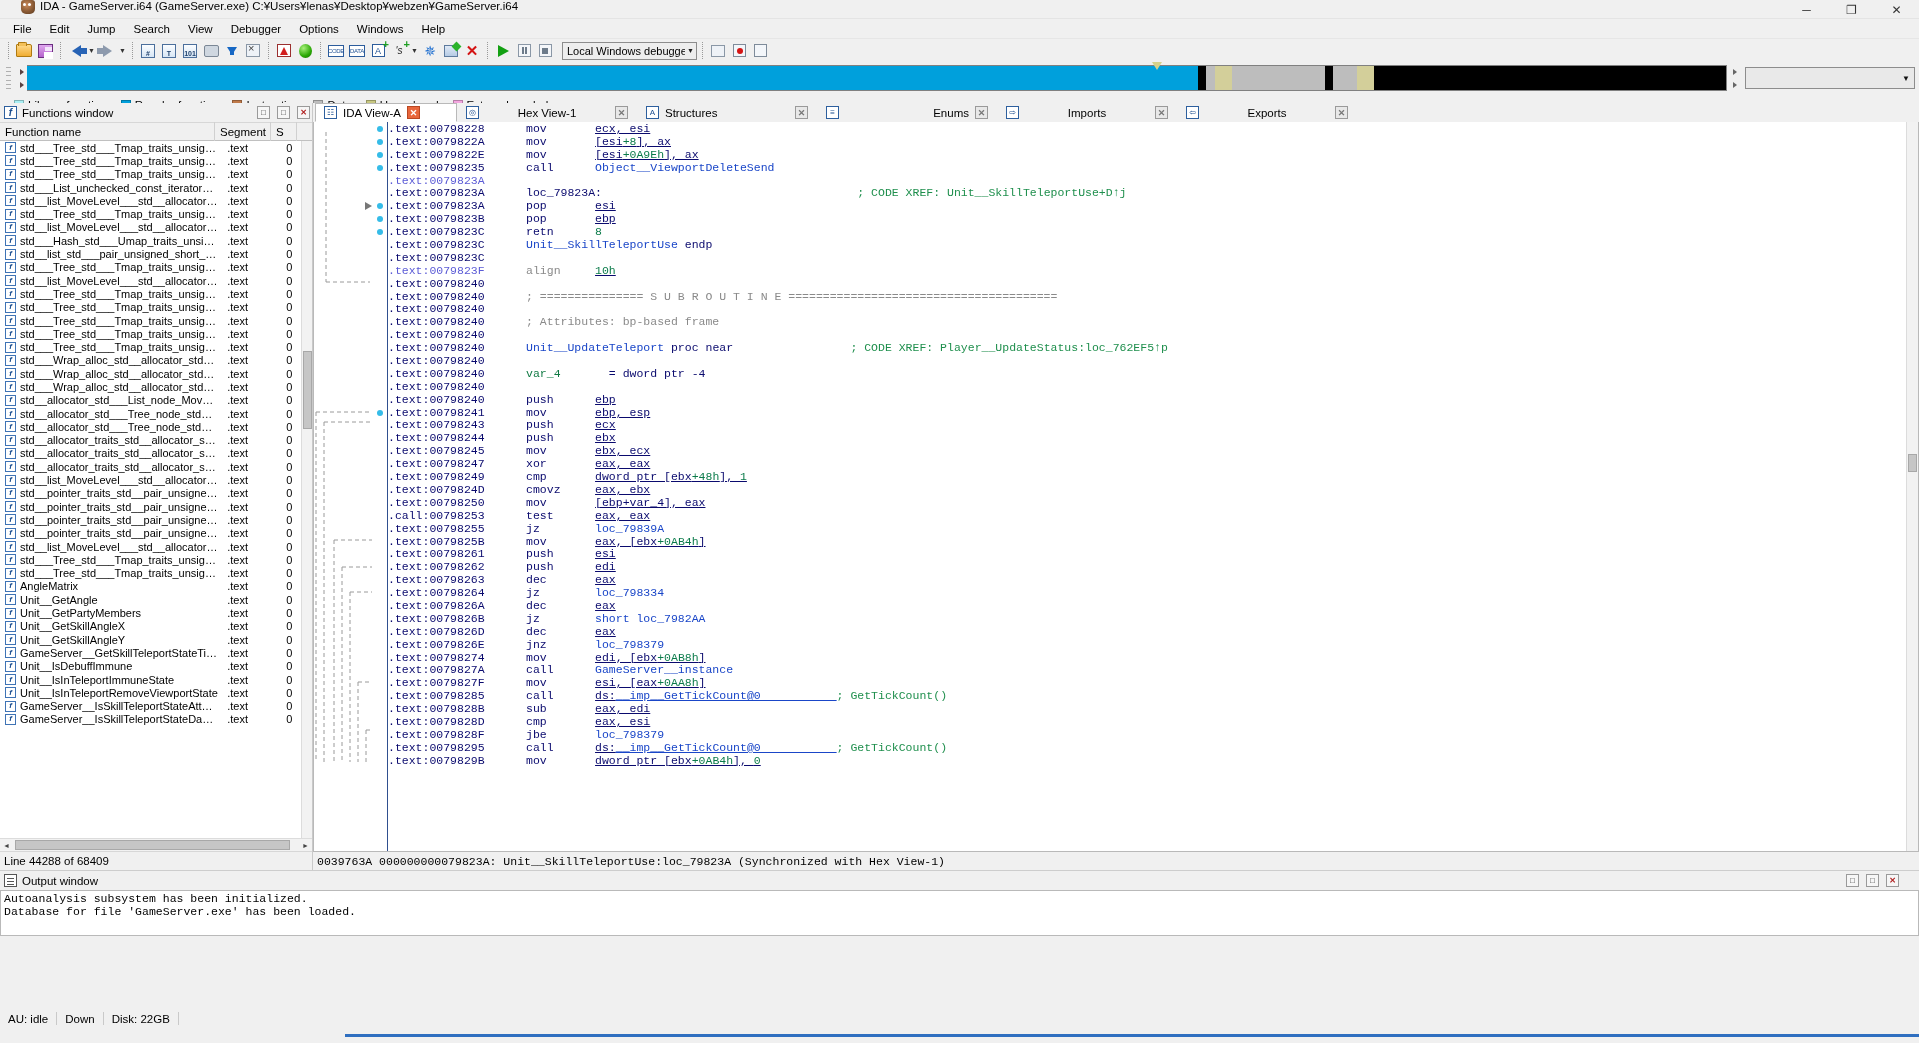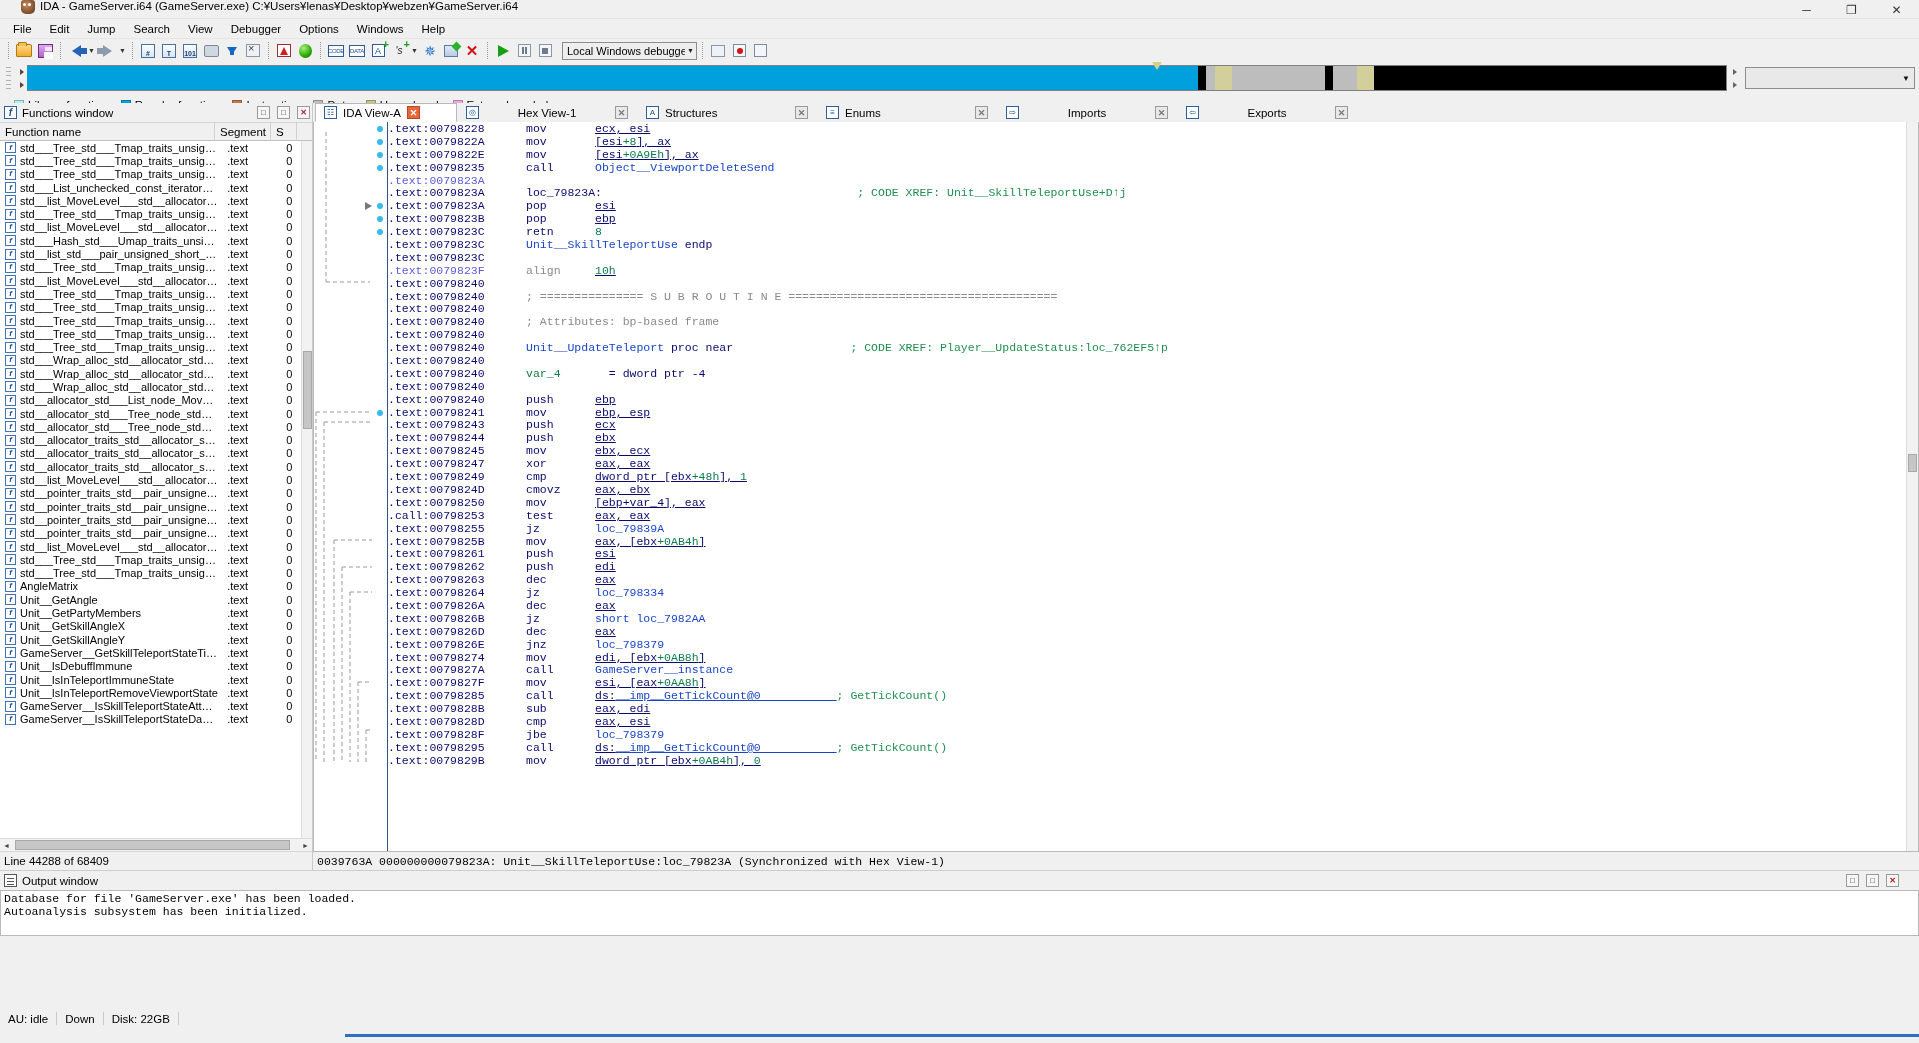--- a/index.html
+++ b/index.html
@@ -734,21 +734,21 @@
             <span class="tab-lbl" style="flex: 1 1 0%; text-align: center;">Hex View-1</span>
             <span class="tx">✕</span>
           </div>
           <div class="tab" style="min-width: 180px;">
             <span class="ti">A</span>
             <span class="tab-lbl" style="flex: 1 1 0%; text-align: left;">Structures</span>
             <span class="tx">✕</span>
           </div>
           <div class="tab" style="min-width: 180px;">
             <span class="ti">≡</span>
-            <span class="tab-lbl" style="flex: 1 1 0%; text-align: left;">Enums</span>
+            <span class="tab-lbl" style="flex: 1 1 0%; text-align: right;">Enums</span>
             <span class="tx">✕</span>
           </div>
           <div class="tab" style="min-width: 180px;">
             <span class="ti">⇨</span>
             <span class="tab-lbl" style="flex: 1 1 0%; text-align: center;">Imports</span>
             <span class="tx">✕</span>
           </div>
           <div class="tab" style="min-width: 180px;">
             <span class="ti">⇦</span>
             <span class="tab-lbl" style="flex: 1 1 0%; text-align: center;">Exports</span>
@@ -842,22 +842,22 @@
 
   <div class="outwin">
     <div class="out-title">
       <span class="out-icon"></span>
       <span class="t">Output window</span>
       <span class="fnwin-btn">□</span>
       <span class="fnwin-btn">□</span>
       <span class="fnwin-btn x">✕</span>
     </div>
     <div class="out-body">
+      <div>Autoanalysis subsystem has been initialized.</div>
       <div>Database for file 'GameServer.exe' has been loaded.</div>
-      <div>Autoanalysis subsystem has been initialized.</div>
     </div>
   </div>
 
   <div class="statusbar">
     <div class="sb-row">
       <div class="sb-cell">AU: idle</div>
       <div class="sb-sep"></div>
       <div class="sb-cell">Down</div>
       <div class="sb-sep"></div>
       <div class="sb-cell">Disk: 22GB</div>

